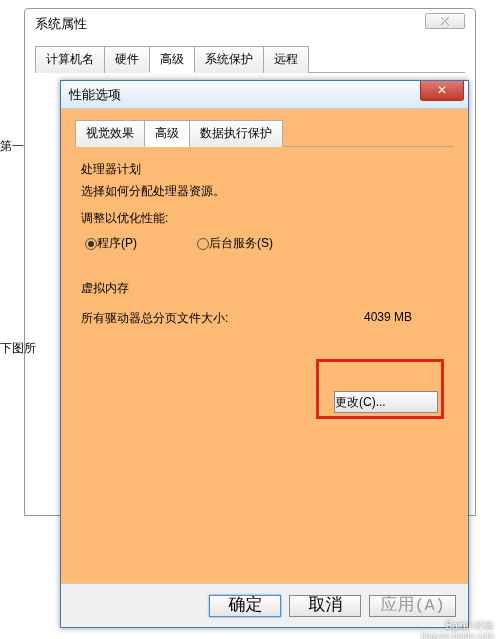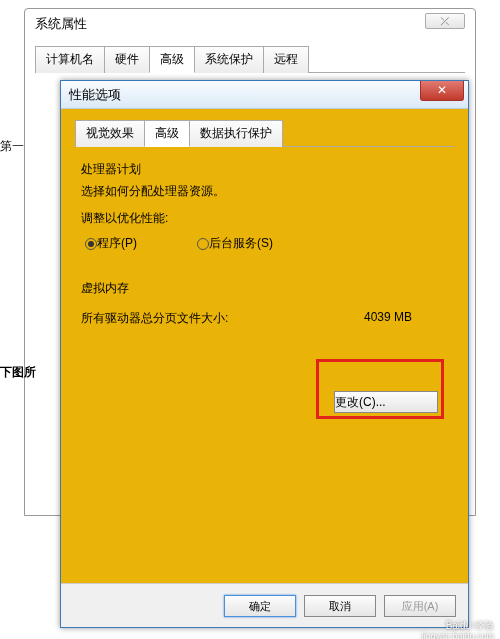--- a/index.html
+++ b/index.html
@@ -7,21 +7,21 @@
 
 .bg-dialog { position: absolute; left: 24px; top: 8px; width: 452px; height: 508px; border: 1px solid #999; border-radius: 4px 4px 0 0; background: #fff; }
 .bg-title { height: 28px; padding: 6px 10px; font-size: 13px; }
 .bg-close { position: absolute; right: 10px; top: 4px; width: 40px; height: 16px; border: 1px solid #aaa; border-radius: 2px; text-align: center; font-family: Arial; font-size: 11px; line-height: 14px; color: #555; background: linear-gradient(#fafafa,#e5e5e5); }
 .bg-tabs { display: flex; margin: 8px 10px 0 10px; border-bottom: 1px solid #aaa; }
 .bg-tab { padding: 4px 10px; border: 1px solid #aaa; border-bottom: none; margin-right: -1px; background: linear-gradient(#fdfdfd,#ececec); position: relative; top: 1px; }
 .bg-tab.active { background: #fff; border-bottom: 1px solid #fff; z-index: 1; }
 
 .side-label { position: absolute; left: 0; font-size: 12px; }
 
-.front-dialog { position: absolute; left: 60px; top: 80px; width: 409px; height: 548px; border: 1px solid #3a78b8; box-shadow: 0 0 6px rgba(0,0,0,0.4); background: #eab308; }
+.front-dialog { position: absolute; left: 60px; top: 80px; width: 409px; height: 548px; border: 1px solid #3a78b8; box-shadow: 0 0 6px rgba(0,0,0,0.4); background: #fdba74; }
 .front-titlebar { height: 28px; background: linear-gradient(#f9fcff,#dbe9f7); display: flex; align-items: center; padding: 0 8px; border-bottom: 1px solid #bcd; position: relative; }
 .front-title { font-size: 13px; }
 .front-close { position: absolute; right: 4px; top: 0; width: 44px; height: 20px; background: linear-gradient(#e27b72,#c0392b); color: #fff; text-align: center; line-height: 18px; font-size: 12px; border-radius: 0 0 3px 3px; border: 1px solid #a03028; border-top: none; }
 
 .front-body { padding: 10px 14px; height: calc(100% - 28px - 44px); overflow: hidden; position: relative; }
 .front-tabs { display: flex; border-bottom: 1px solid #aaa; }
 .front-tab { padding: 4px 10px; border: 1px solid #aaa; border-bottom: none; margin-right: -1px; background: linear-gradient(#fdfdfd,#ececec); position: relative; top: 1px; }
 .front-tab.active { background: #fff; border-bottom: 1px solid #fff; z-index: 1; }
 
 .section { margin: 14px 6px 0 6px; }
@@ -32,21 +32,21 @@
 .radio { width: 12px; height: 12px; border: 1px solid #555; border-radius: 50%; display: inline-flex; align-items: center; justify-content: center; }
 .radio.checked::after { content: ""; width: 6px; height: 6px; background: #333; border-radius: 50%; }
 
 .vm-section { margin-top: 28px; }
 .row-inline { display: flex; justify-content: space-between; margin-top: 13px; }
 
 .redbox { position: absolute; border: 3px solid #e2231a; right: 24px; top: 250px; width: 128px; height: 60px; }
 .change-btn { position: absolute; right: 30px; top: 282px; width: 104px; height: 22px; border: 1px solid #888; background: linear-gradient(#fdfdfd,#e5e5e5); line-height: 20px; font-size: 12px; }
 
 .front-footer { position: absolute; bottom: 0; left: 0; right: 0; height: 44px; background: #f0f0f0; border-top: 1px solid #ccc; display: flex; align-items: center; justify-content: flex-end; gap: 8px; padding: 0 12px; }
-.btn { min-width: 72px; height: 22px; border: 1px solid #888; background: linear-gradient(#fdfdfd,#e5e5e5); text-align: center; line-height: 20px; font-size: 11px; padding: 0 10px; }
+.btn { min-width: 72px; height: 22px; border: 1px solid #888; background: linear-gradient(#fdfdfd,#e5e5e5); text-align: center; line-height: 20px; font-size: 17px; padding: 0 10px; font-family: Liberation Mono, monospace; }
 .btn.primary { border: 1px solid #4a90d9; box-shadow: 0 0 2px #4a90d9; }
 .btn.disabled { color: #999; }
 
 .watermark { position: absolute; right: 6px; bottom: 6px; font-size: 10px; color: rgba(255,255,255,0.85); text-shadow: 0 0 3px rgba(0,0,0,0.6); font-family: Arial; }
 </style>
 </head>
 <body>
 
 <div class="bg-dialog">
   <div class="bg-title">系统属性</div>
@@ -54,21 +54,21 @@
   <div class="bg-tabs">
     <div class="bg-tab">计算机名</div>
     <div class="bg-tab">硬件</div>
     <div class="bg-tab active">高级</div>
     <div class="bg-tab">系统保护</div>
     <div class="bg-tab">远程</div>
   </div>
 </div>
 
 <div class="side-label" style="top:138px;">第一</div>
-<div class="side-label" style="top:364px;font-weight:bold;">下图所</div>
+<div class="side-label" style="top:340px;">下图所</div>
 
 <div class="front-dialog">
   <div class="front-titlebar">
     <span class="front-title">性能选项</span>
     <div class="front-close">
       <span>✕</span>
     </div>
   </div>
 
   <div class="front-body">

